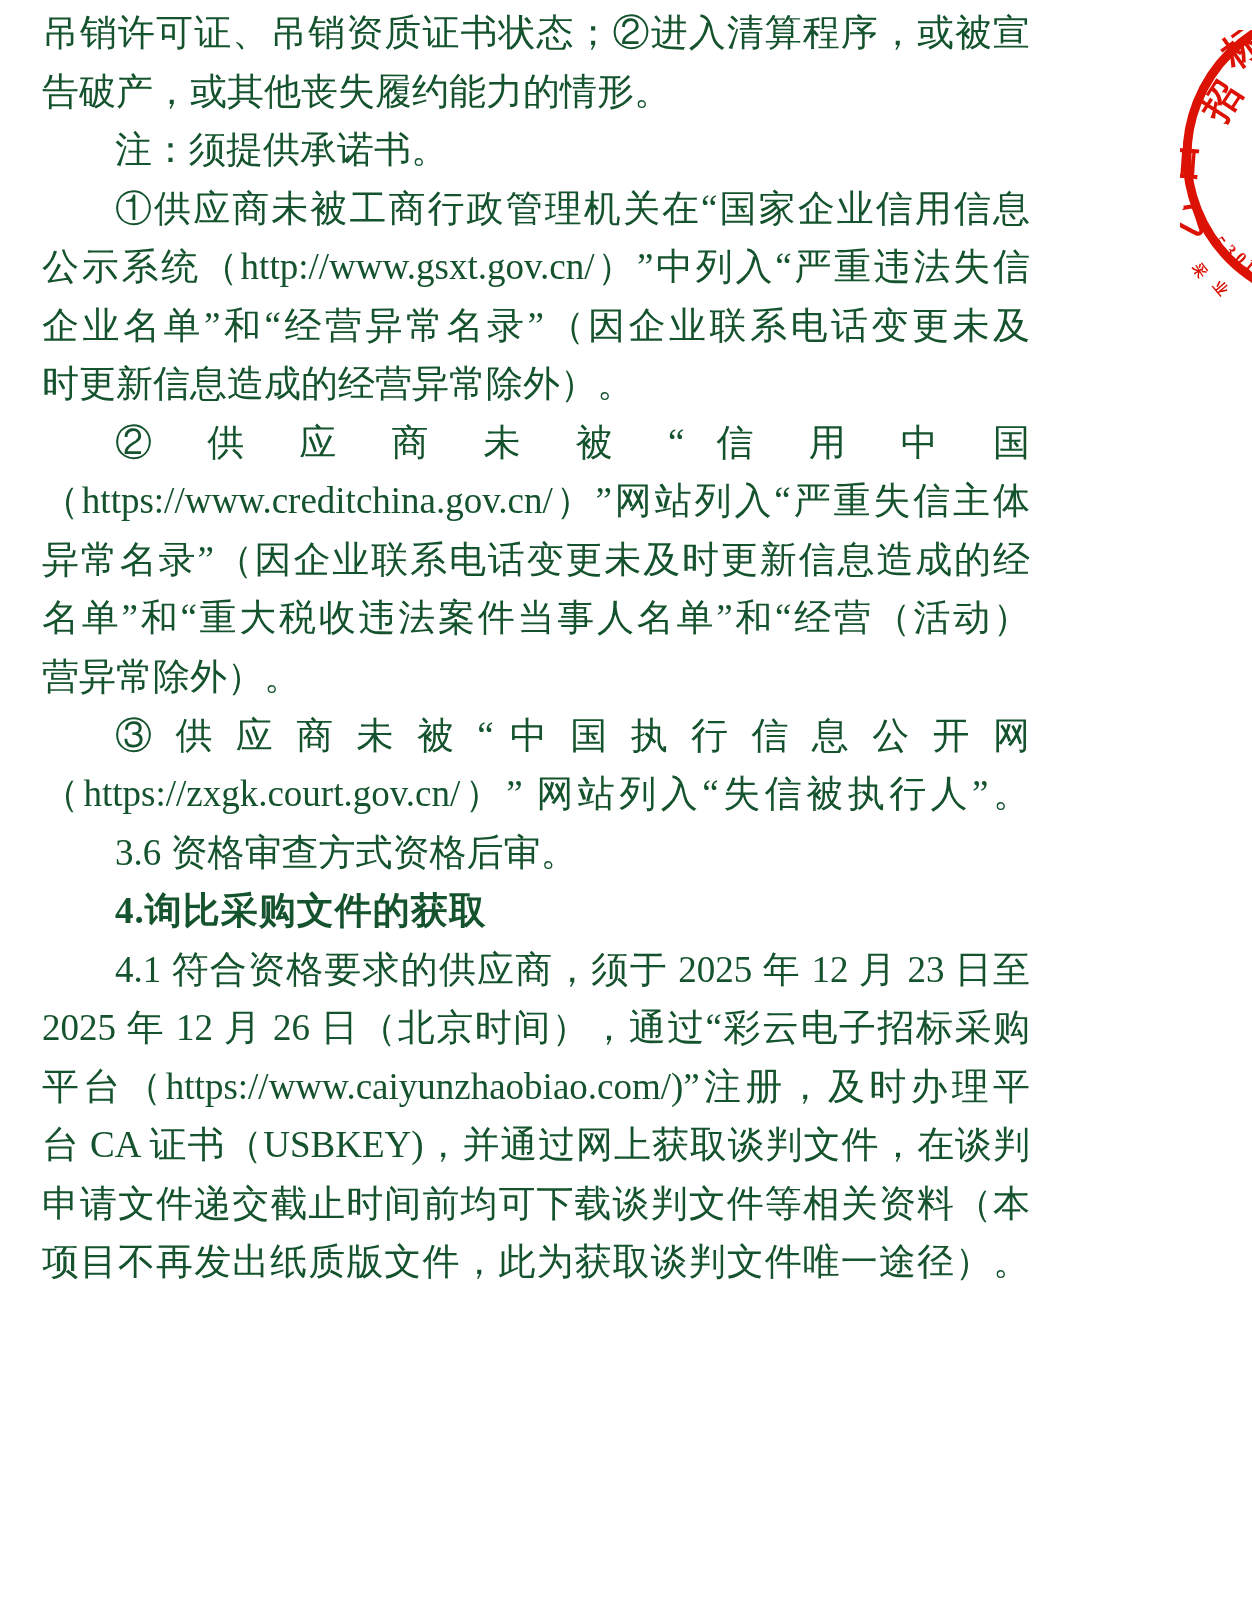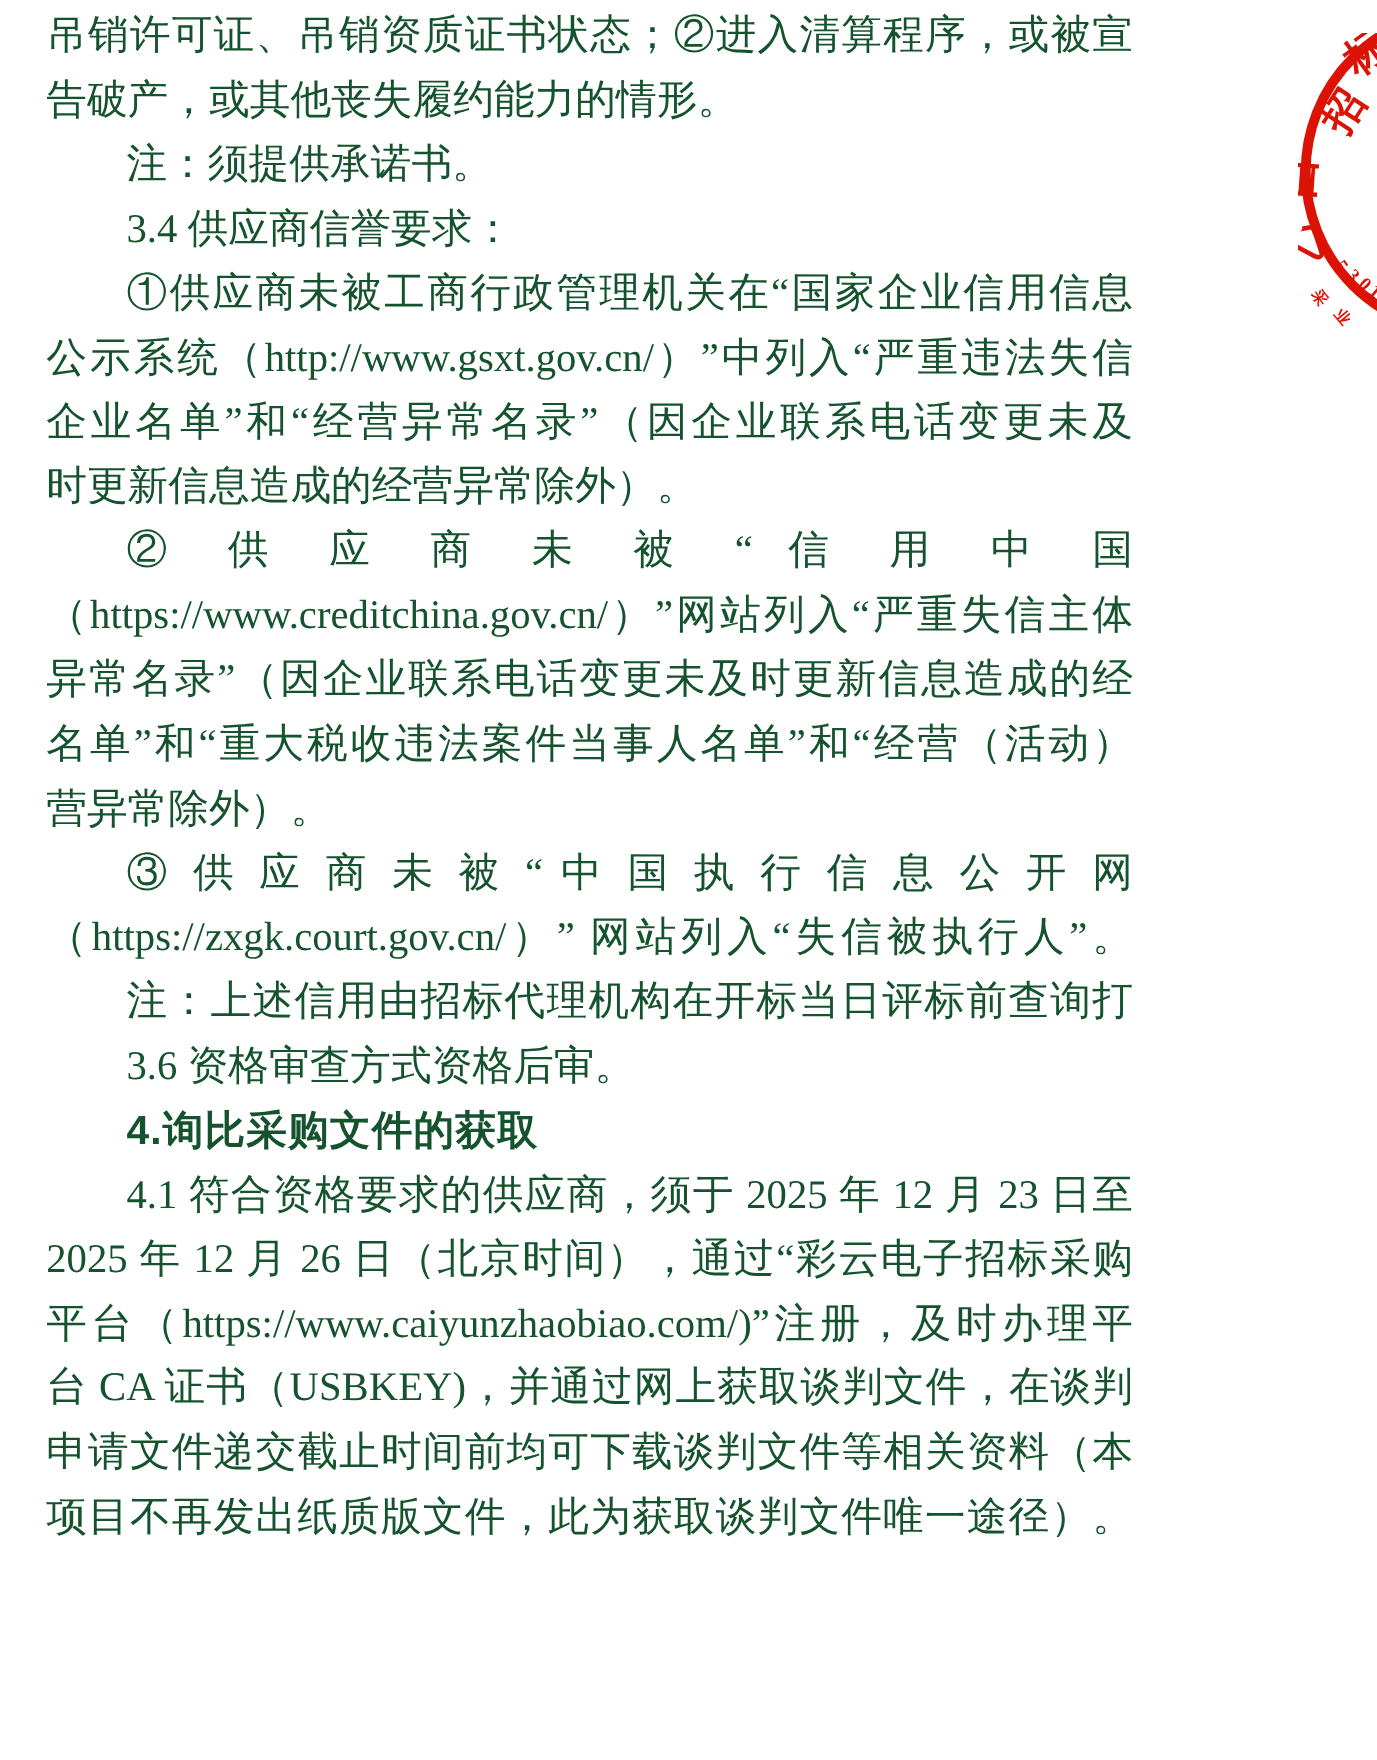--- a/index.html
+++ b/index.html
@@ -24,21 +24,21 @@
     overflow:visible;
   }
   .line.fill{
     text-align:justify;
     text-align-last:justify;
   }
   .line.indent{
     padding-left:73px;
   }
   .line.bold{
-    font-family:Liberation Sans, sans-serif;
+    font-family:Liberation Serif, serif;
     font-weight:700;
     letter-spacing:1px;
   }
   .stamp{
     position:absolute;
     left:1180px;top:30px;
     width:72px;height:290px;
     overflow:hidden;
   }
   .stamp text{
@@ -49,33 +49,31 @@
 </style>
 </head>
 <body>
 
 <div class="page">
 
   <div class="doc-body" id="doc-body">
       <div class="line fill">吊销许可证、吊销资质证书状态；②进入清算程序，或被宣</div>
       <div class="line">告破产，或其他丧失履约能力的情形。</div>
       <div class="line indent">注：须提供承诺书。</div>
-      <div class="line indent">3.4 供应商信誉要求：</div>
       <div class="line indent fill">①供应商未被工商行政管理机关在“国家企业信用信息</div>
       <div class="line fill">公示系统（http://www.gsxt.gov.cn/）”中列入“严重违法失信</div>
       <div class="line fill">企业名单”和“经营异常名录”（因企业联系电话变更未及</div>
       <div class="line">时更新信息造成的经营异常除外）。</div>
       <div class="line indent fill">② 供 应 商 未 被 “ 信 用 中 国</div>
       <div class="line fill">（https://www.creditchina.gov.cn/）”网站列入“严重失信主体</div>
       <div class="line fill">异常名录”（因企业联系电话变更未及时更新信息造成的经</div>
       <div class="line fill">名单”和“重大税收违法案件当事人名单”和“经营（活动）</div>
       <div class="line">营异常除外）。</div>
       <div class="line indent fill">③ 供 应 商 未 被 “ 中 国 执 行 信 息 公 开 网</div>
       <div class="line fill">（https://zxgk.court.gov.cn/）” 网站列入“失信被执行人”。</div>
-      <div class="line indent fill">注：上述信用由招标代理机构在开标当日评标前查询打</div>
       <div class="line indent">3.6 资格审查方式资格后审。</div>
       <div class="line indent bold">4.询比采购文件的获取</div>
       <div class="line indent fill">4.1 符合资格要求的供应商，须于 2025 年 12 月 23 日至</div>
       <div class="line fill">2025 年 12 月 26 日（北京时间），通过“彩云电子招标采购</div>
       <div class="line fill">平台（https://www.caiyunzhaobiao.com/)”注册，及时办理平</div>
       <div class="line fill">台 CA 证书（USBKEY)，并通过网上获取谈判文件，在谈判</div>
       <div class="line fill">申请文件递交截止时间前均可下载谈判文件等相关资料（本</div>
       <div class="line fill">项目不再发出纸质版文件，此为获取谈判文件唯一途径）。</div>
     </div>
 

